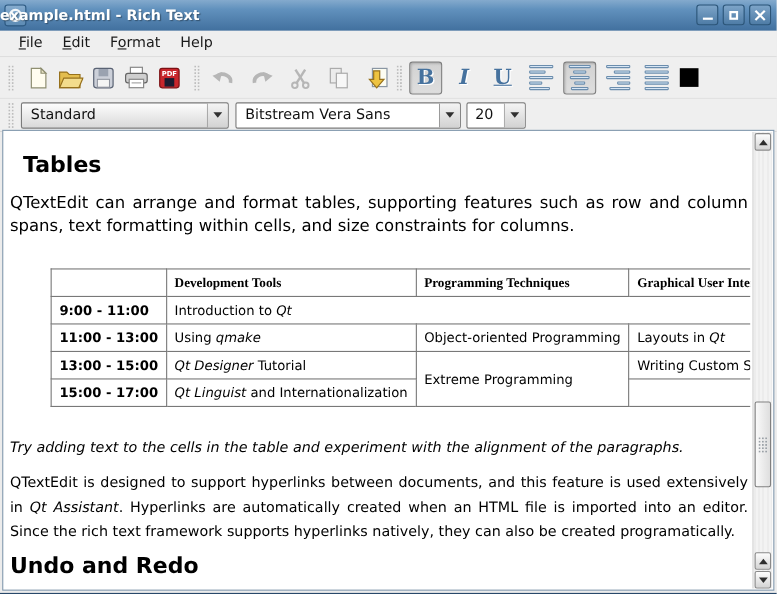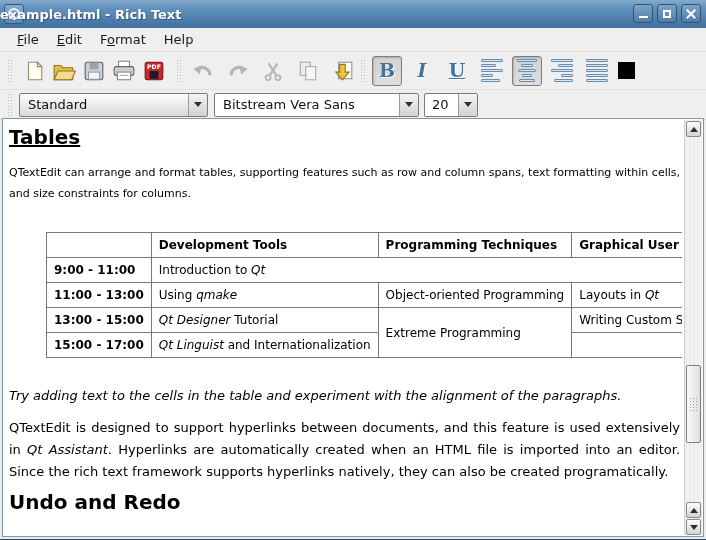--- a/index.html
+++ b/index.html
@@ -79,32 +79,32 @@
     justify-content:center; border-radius:0 2px 2px 0; }
   .tri-down { width:0; height:0; border-left:4px solid transparent;
     border-right:4px solid transparent; border-top:5px solid #303030; }
 
   
   .docframe { position:absolute; left:2px; right:2px; top:118px; bottom:2px;
     background:#ffffff; border:1px solid #7f96ab; box-sizing:border-box; }
   .doc-content { position:absolute; left:0; top:0; right:21px; bottom:0;
     overflow:hidden; padding:6px 2px 0 6px; color:#000;
     font-family:"DejaVu Sans", sans-serif; }
-  .doc-h1 { font-size:20px; font-weight:bold; line-height:24px; margin:0;text-decoration:underline; }
-  .doc-p  { font-size:11px; line-height:21px; margin:13px 0 0 0; text-align:justify; }
+  .doc-h1 { font-size:20px; font-weight:bold; line-height:24px; margin:12px; }
+  .doc-p  { font-size:15px; line-height:21px; margin:13px 0 0 0; text-align:justify; }
   .doc-p2 { font-size:13px; line-height:22px; margin:13px 0 0 0; text-align:justify; }
   .doc-note { font-size:13px; font-style:italic; margin:30px 0 0 0; line-height:16px; }
   .doc-h2 { font-size:20px; font-weight:bold; line-height:24px; margin:12px 0 0 0; }
   .doc-h3 { font-size:20px; font-weight:bold; line-height:24px; margin:7px 0 0 0; }
   table.sched { border-collapse:collapse; margin:28px 0 0 37px; font-size:12px;
     table-layout:fixed; }
   table.sched th, table.sched td { border:1px solid #787878; height:24px;
     padding:0 7px; text-align:left; vertical-align:middle; white-space:nowrap;
     overflow:hidden; }
-  table.sched th { font-weight:bold; }
+  table.sched th { font-weight:bold;font-family:Liberation Serif, serif; }
   td.time { font-weight:bold; }
   td.span-center { text-align:center; }
   td.rspan { vertical-align:top; padding-top:5px;margin-left:20px; }
 
   
   .scrollbar { position:absolute; top:1px; right:1px; bottom:1px; width:18px;
     background:repeating-linear-gradient(90deg,#ececec 0 2px,#f3f3f3 2px 4px);
     border-left:1px solid #d2d2d2; box-sizing:border-box; }
   .sb-btn { position:absolute; left:1px; width:15px; height:16px; border-radius:2px;
     border:1px solid #8a8a8a; background:linear-gradient(#fdfdfd,#d4d4d4);

